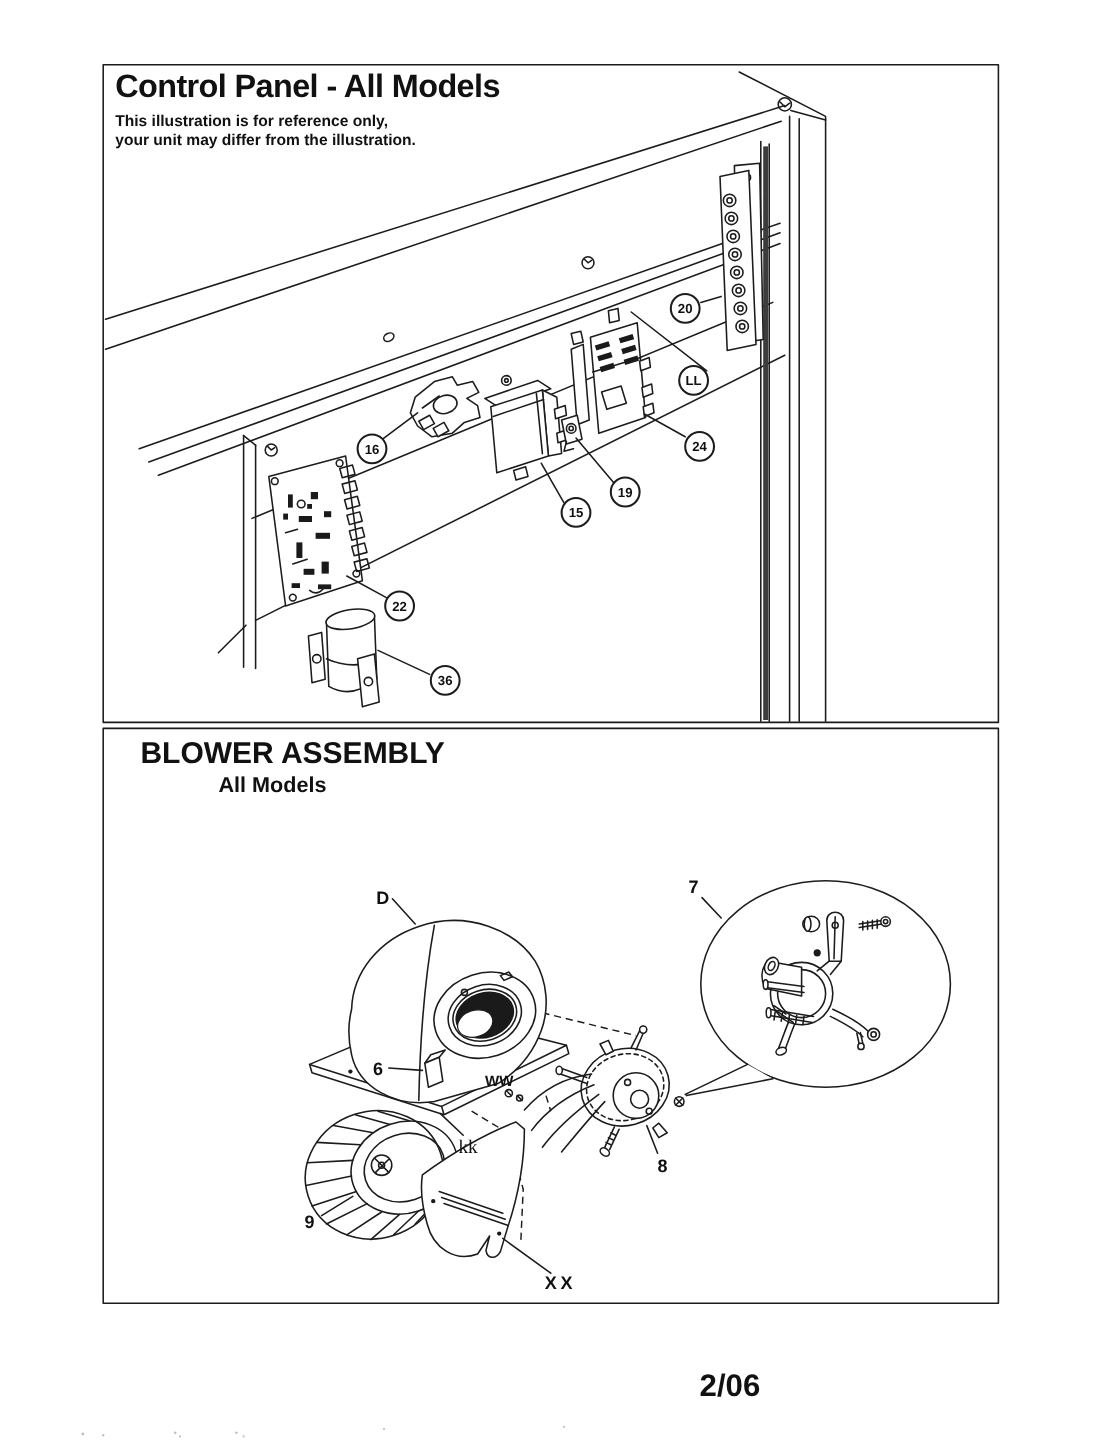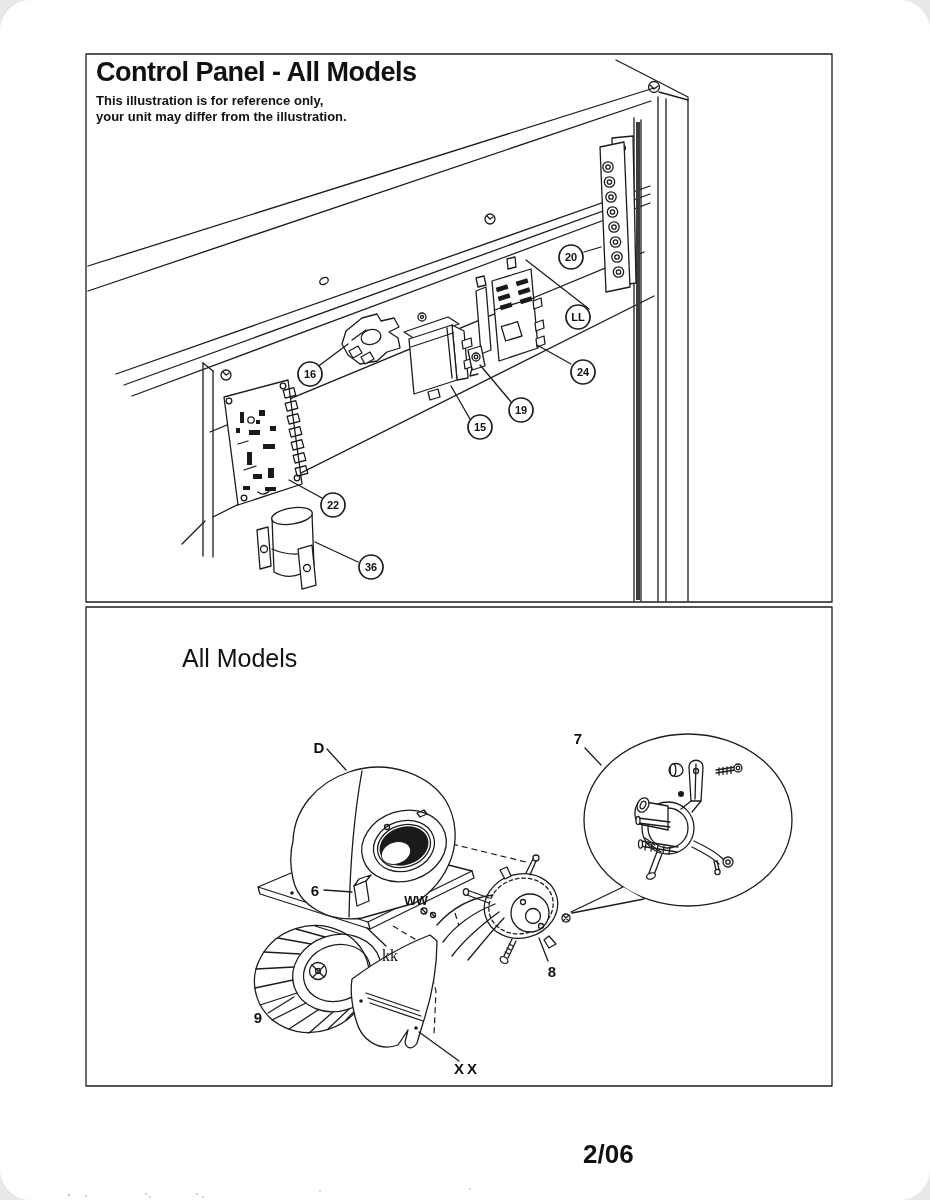--- a/index.html
+++ b/index.html
@@ -1,22 +1,22 @@
 <!DOCTYPE html>
 <html><head>
 <meta charset="utf-8">
 <style>
   html,body{margin:0;padding:0;background:#e8e8e8;}
   .page{position:relative;width:930px;height:1200px;background:#ffffff;overflow:hidden;
-        font-family:"Liberation Sans",sans-serif;color:#111;border-radius:31px;}
+        font-family:"Liberation Sans",sans-serif;color:#111;}
   .abs{position:absolute;}
   .cp-title{left:96px;top:57px;font-weight:bold;font-size:27px;letter-spacing:-0.5px;z-index:3;}
   .cp-sub{left:96px;top:93px;font-weight:bold;font-size:13px;line-height:16px;z-index:3;}
   .bl-title1{left:117px;top:614px;font-weight:bold;font-size:25px;z-index:3;}
-  .bl-title2{left:182px;top:644px;font-weight:normal;font-size:25px;z-index:3;}
+  .bl-title2{left:182px;top:644px;font-weight:bold;font-size:18px;z-index:3;}
   .footer{left:583px;top:1139px;font-weight:bold;font-size:26px;z-index:3;}
   svg{position:absolute;left:0;top:0;z-index:1;}
   .ln{stroke:#1c1c1c;stroke-width:1.3;fill:none;stroke-linecap:round;stroke-linejoin:round;}
   .lnw{stroke:#1c1c1c;stroke-width:1.3;fill:#ffffff;stroke-linejoin:round;}
   .dash{stroke:#1c1c1c;stroke-width:1.2;fill:none;stroke-dasharray:6 4;}
   .dk{fill:#1a1a1a;stroke:none;}
   .co-c{fill:#ffffff;stroke:#1c1c1c;stroke-width:1.7;}
   text.co{font:bold 11px "Liberation Sans",sans-serif;fill:#111;text-anchor:middle;}
   text.lbl{font:bold 15px "Liberation Sans",sans-serif;fill:#111;text-anchor:middle;}
   text.lblww{font:bold 12.5px "Liberation Sans",sans-serif;fill:#111;text-anchor:middle;}
@@ -27,20 +27,21 @@
 </head>
 <body>
 
 <div class="page">
 
   <div class="abs cp-title">Control Panel - All Models</div>
   <div class="abs cp-sub">
     <div>This illustration is for reference only,</div>
     <div>your unit may differ from the illustration.</div>
   </div>
+  <div class="abs bl-title1">BLOWER ASSEMBLY</div>
   <div class="abs bl-title2">All Models</div>
   <div class="abs footer">2/06</div>
 
   <svg width="930" height="1200" viewBox="0 0 930 1200">
 
     <rect x="86" y="54" width="746" height="548" class="ln" stroke-width="1.9"></rect>
     <rect x="86" y="607" width="746" height="479" class="ln" stroke-width="1.9"></rect>
 
     <g>
 

